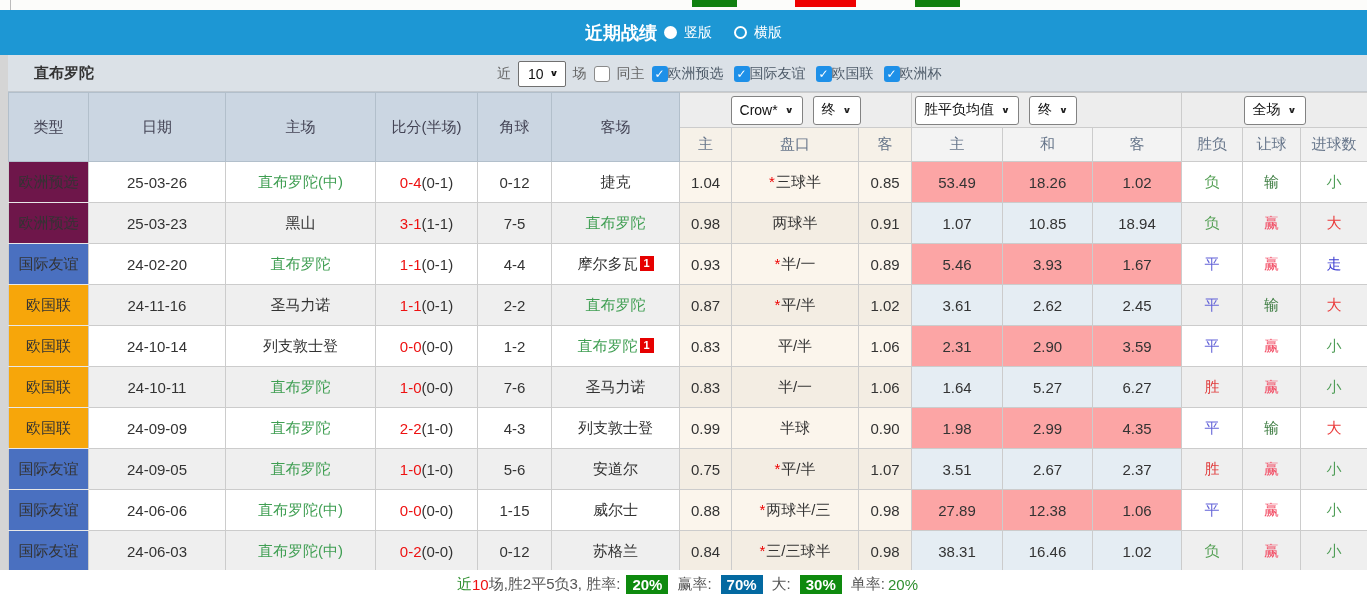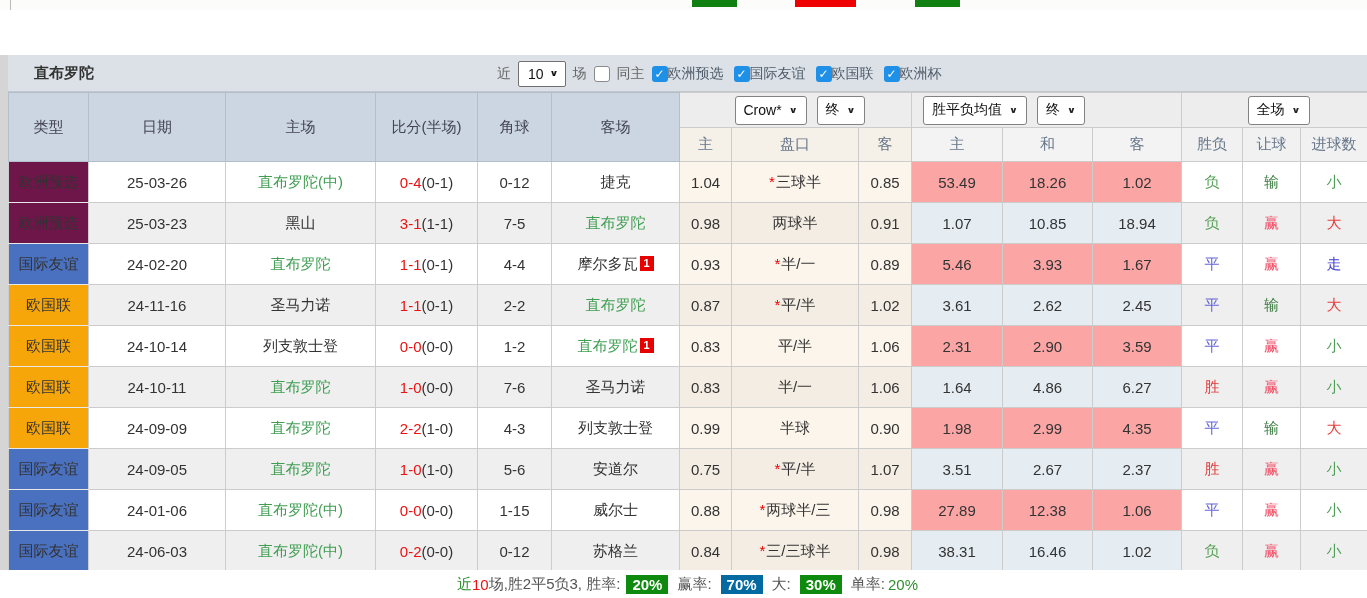--- a/index.html
+++ b/index.html
@@ -31,21 +31,21 @@
   .cb-off{width:16px;height:16px;background:#fff;border:1.5px solid #8a8a8a;border-radius:3px;box-sizing:border-box;display:inline-block;}
   .cb-on{width:16px;height:16px;background:#1e90e8;border-radius:3px;display:inline-flex;align-items:center;justify-content:center;
          color:#fff;font-size:12px;font-weight:bold;}
   .lg-label{font-size:14px;color:#4d5a68;margin-right:3px;}
 
   
   .grid{position:absolute;left:8px;top:92px;width:1359px;border-collapse:collapse;table-layout:fixed;}
   .grid th,.grid td{border:1px solid #ccc;text-align:center;padding:0;overflow:hidden;white-space:nowrap;}
   .lh{background:#cbd6e2;border:1px solid #b2bfcb !important;color:#445;font-size:15px;font-weight:normal;height:67px;}
   .grp{background:#ededed;height:34px;}
-  .grpflex{display:flex;align-items:flex-start;justify-content:center;gap:10px;margin-left:8px;}
+  .grpflex{display:flex;align-items:flex-start;justify-content:center;gap:10px;}
   .grpflex.left{justify-content:flex-start;padding-left:3px;}
   .select{display:inline-flex;align-items:center;gap:7px;background:#fff;border:1px solid #828282;border-radius:3px;
           height:27px;padding:0 8px;font-size:14px;color:#111;font-weight:normal;}
   .select .chev{font-size:11px;font-weight:bold;transform:scaleY(.8);color:#222;}
   .sh{height:33px;font-size:15px;font-weight:normal;color:#66758a;}
   .sh-odds{background:#f6f1e8;}
   .sh-avg{background:#f3f3f3;}
   .sh-res{background:#f1f1f1;}
 
   .grid tbody tr{height:41px;}
@@ -83,20 +83,28 @@
 
 <div id="app">
 
   <div class="top-strip">
     <div class="vline"></div>
     <div class="crop-badge" style="left:692px;width:45px;background:#108010;"></div>
     <div class="crop-badge" style="left:795px;width:61px;background:#ee0000;"></div>
     <div class="crop-badge" style="left:915px;width:45px;background:#108010;"></div>
   </div>
 
+  <div class="title-bar">
+    <span class="ttl">近期战绩</span>
+    <span class="radio-dot"></span>
+    <span class="rlabel">竖版</span>
+    <span class="gap14"></span>
+    <span class="radio-ring"></span>
+    <span class="rlabel">横版</span>
+  </div>
 
   <div class="filter-bar">
     <span class="team">直布罗陀</span>
     <div class="filter-controls">
       <span class="flabel">近</span>
       <span class="mini-select">
         <span>10</span>
         <span class="chev">∨</span>
       </span>
       <span class="flabel">场</span>
@@ -284,21 +292,21 @@
           <td class="c-type" style="background: rgb(247, 166, 10);"><span>欧国联</span></td>
           <td class="c-date">24-10-11</td>
           <td class="c-team green">直布罗陀</td>
           <td class="c-score"><span class="sc">1-0</span><span class="ht">(0-0)</span></td>
           <td class="c-corner">7-6</td>
           <td class="c-team">圣马力诺</td>
           <td class="c-odds">0.83</td>
           <td class="c-odds hcap">半/一</td>
           <td class="c-odds">1.06</td>
           <td class="c-avg">1.64</td>
-          <td class="c-avg">4.86</td>
+          <td class="c-avg">5.27</td>
           <td class="c-avg">6.27</td>
           <td class="c-res" style="color: rgb(224, 60, 60);">胜</td>
           <td class="c-res" style="color: rgb(242, 74, 98);">赢</td>
           <td class="c-res" style="color: rgb(79, 157, 87);">小</td>
         </tr>
         <tr class="odd">
           <td class="c-type" style="background: rgb(247, 166, 10);"><span>欧国联</span></td>
           <td class="c-date">24-09-09</td>
           <td class="c-team green">直布罗陀</td>
           <td class="c-score"><span class="sc">2-2</span><span class="ht">(1-0)</span></td>
@@ -326,21 +334,21 @@
           <td class="c-odds">1.07</td>
           <td class="c-avg">3.51</td>
           <td class="c-avg">2.67</td>
           <td class="c-avg">2.37</td>
           <td class="c-res" style="color: rgb(224, 60, 60);">胜</td>
           <td class="c-res" style="color: rgb(242, 74, 98);">赢</td>
           <td class="c-res" style="color: rgb(79, 157, 87);">小</td>
         </tr>
         <tr class="odd">
           <td class="c-type" style="background: rgb(74, 112, 192);"><span>国际友谊</span></td>
-          <td class="c-date">24-01-06</td>
+          <td class="c-date">24-06-06</td>
           <td class="c-team green">直布罗陀(中)</td>
           <td class="c-score"><span class="sc">0-0</span><span class="ht">(0-0)</span></td>
           <td class="c-corner">1-15</td>
           <td class="c-team">威尔士</td>
           <td class="c-odds">0.88</td>
           <td class="c-odds hcap"><span class="star">*</span>两球半/三</td>
           <td class="c-odds">0.98</td>
           <td class="c-avg">27.89</td>
           <td class="c-avg">12.38</td>
           <td class="c-avg">1.06</td>

